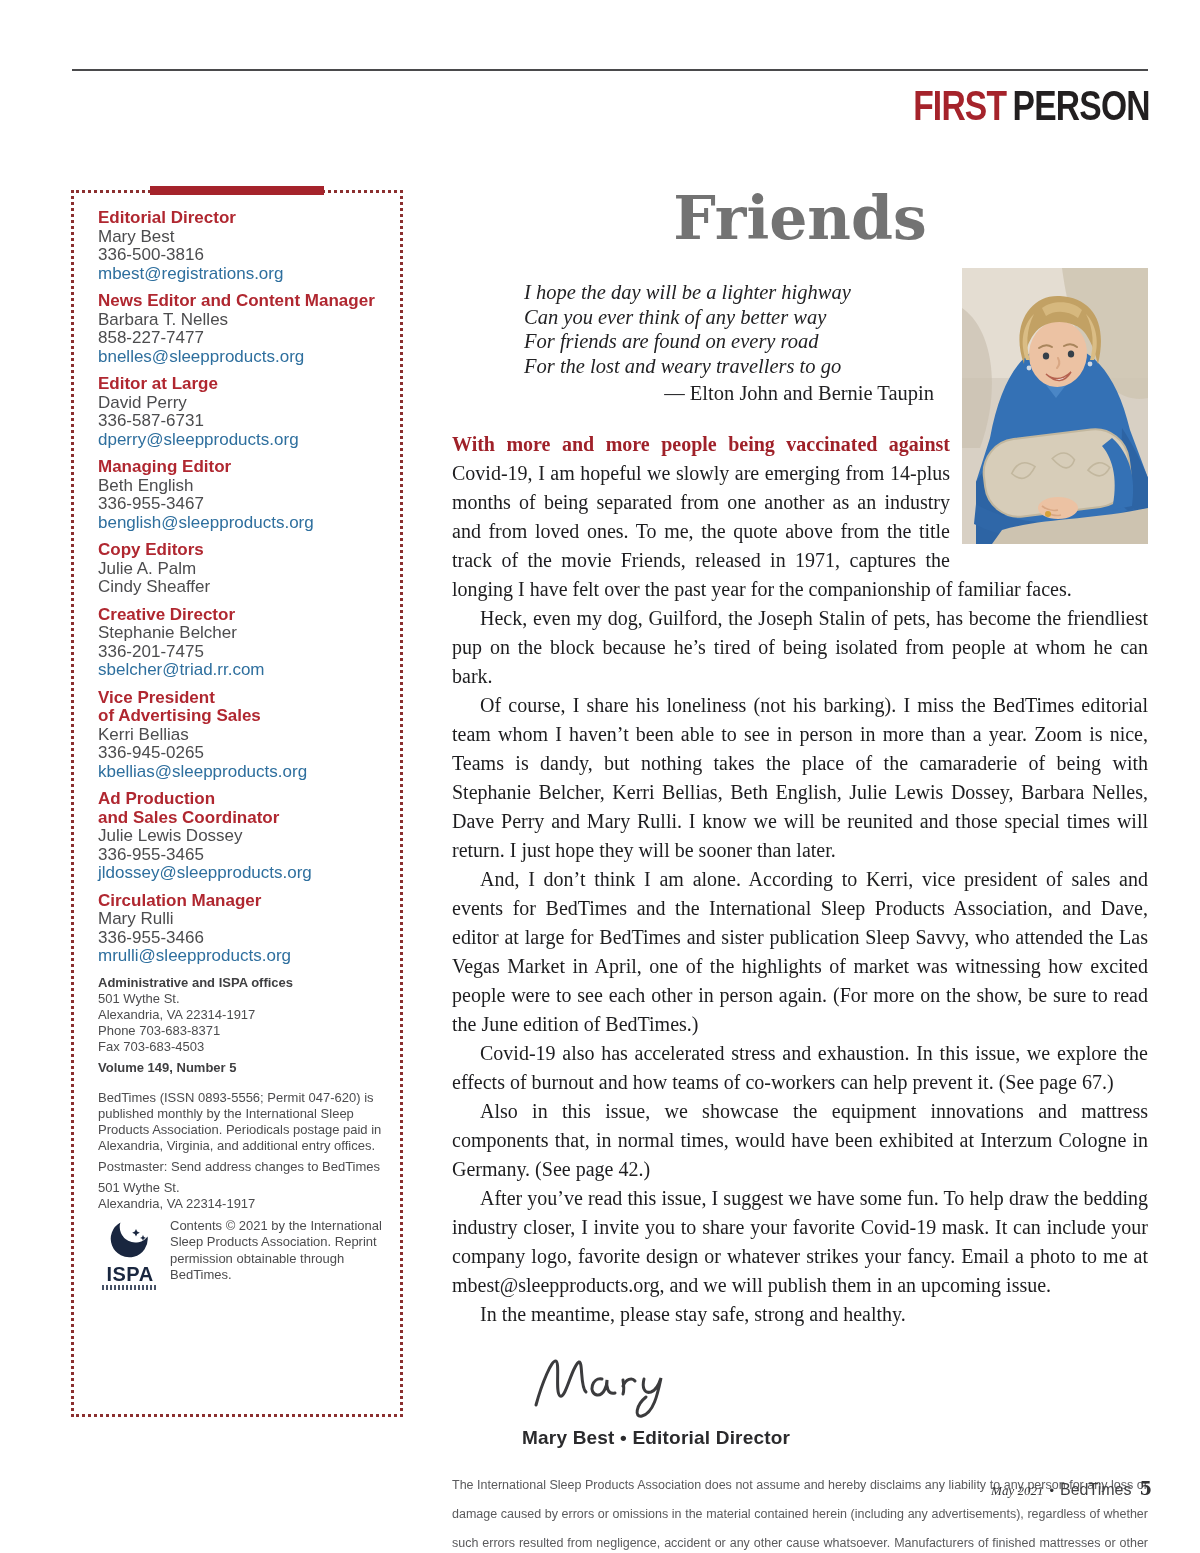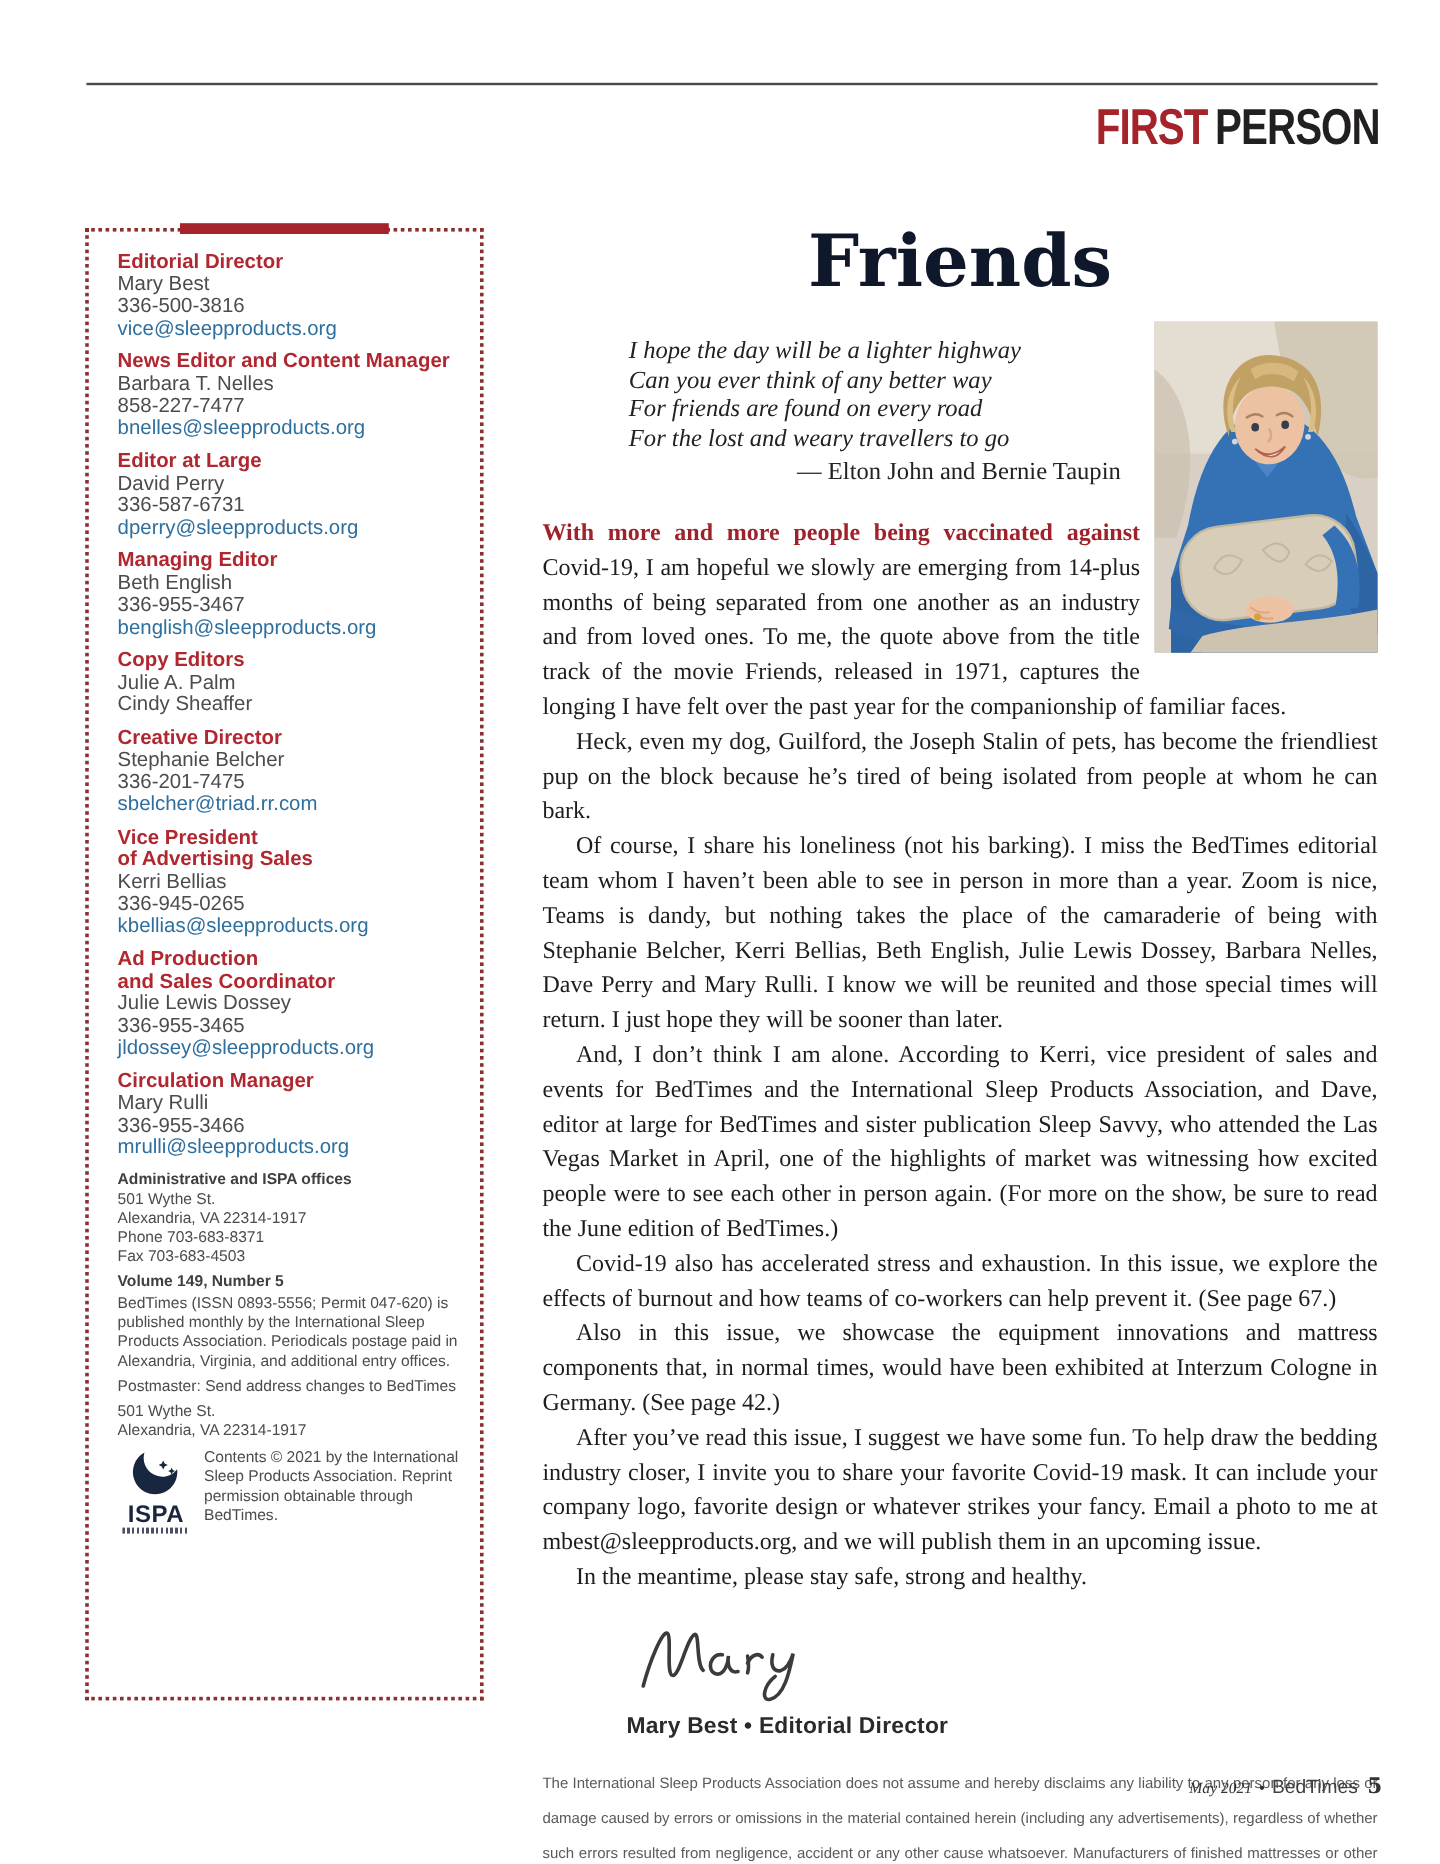--- a/index.html
+++ b/index.html
@@ -24,33 +24,33 @@
     position:absolute; left:71px; top:190px; width:332px; height:1227px;
     border:3px dotted #8b2f2f; padding:16px 16px 0 24px;
   }
   .redbar { position:absolute; top:-7px; left:76px; width:174px; height:9px; background:#a5232b; }
   .m-sec { margin-bottom:9px; font-size:17px; line-height:18.5px; color:#4c4c4e; }
   .m-title { color:#b02730; font-weight:700; }
   .m-email { color:#2e6f9e; }
   .admin { margin-top:4px; font-size:13px; line-height:16px; color:#4c4c4e; }
   .admin .a-title { font-weight:700; color:#3f3f41; }
   .admin p { margin-bottom:5px; }
-  .admin .a-bold { font-weight:700; color:#3f3f41; margin-bottom:2px; }
+  .admin .a-bold { font-weight:700; color:#3f3f41; margin-bottom:14px; }
   .cr-row { display:flex; margin-top:6px; }
   .ispa { width:64px; flex:0 0 64px; text-align:center; padding-top:2px; }
   .ispa-name { font-weight:700; font-size:20px; letter-spacing:.5px; color:#19263f; line-height:20px; }
   .ispa-smudge { height:5px; margin:1px 4px 0 4px;
     background:repeating-linear-gradient(90deg,#19263f 0 2px,#ffffff 2px 4px); opacity:.8; }
   .cr-text { flex:1; font-size:13px; line-height:16.5px; color:#4c4c4e; padding-left:8px; }
 
   
   .article { position:absolute; left:452px; top:186px; width:696px; color:#1f2022; }
   .article h1 {
     text-align:center; font-family:"DejaVu Serif", serif; font-weight:700;
-    font-size:60px; line-height:64px; color:#0f172a; margin-bottom:30px;
+    font-size:60px; line-height:64px; color:#737373; margin-bottom:30px;
   }
   .photo {
     float:right; width:186px; height:276px; margin:-12px 0 12px 12px;
     position:relative; background:#d8d0c4;
   }
   .poem {
     margin-left:72px; width:410px;
     font-family:"Liberation Serif", serif; font-style:italic;
     font-size:20.5px; line-height:24.5px; color:#222224;
   }
@@ -86,21 +86,21 @@
     <span class="accent">FIRST</span><span class="rest">PERSON</span>
   </div>
 
   <div class="sidebar">
     <div class="redbar"></div>
 
     <div class="m-sec">
       <div class="m-title">Editorial Director</div>
       <div class="m-line">Mary Best</div>
       <div class="m-line">336-500-3816</div>
-      <div class="m-email">vice@sleepproducts.org</div>
+      <div class="m-email">mbest@registrations.org</div>
     </div>
 
     <div class="m-sec">
       <div class="m-title">News Editor and Content Manager</div>
       <div class="m-line">Barbara T. Nelles</div>
       <div class="m-line">858-227-7477</div>
       <div class="m-email">bnelles@sleepproducts.org</div>
     </div>
 
     <div class="m-sec">

